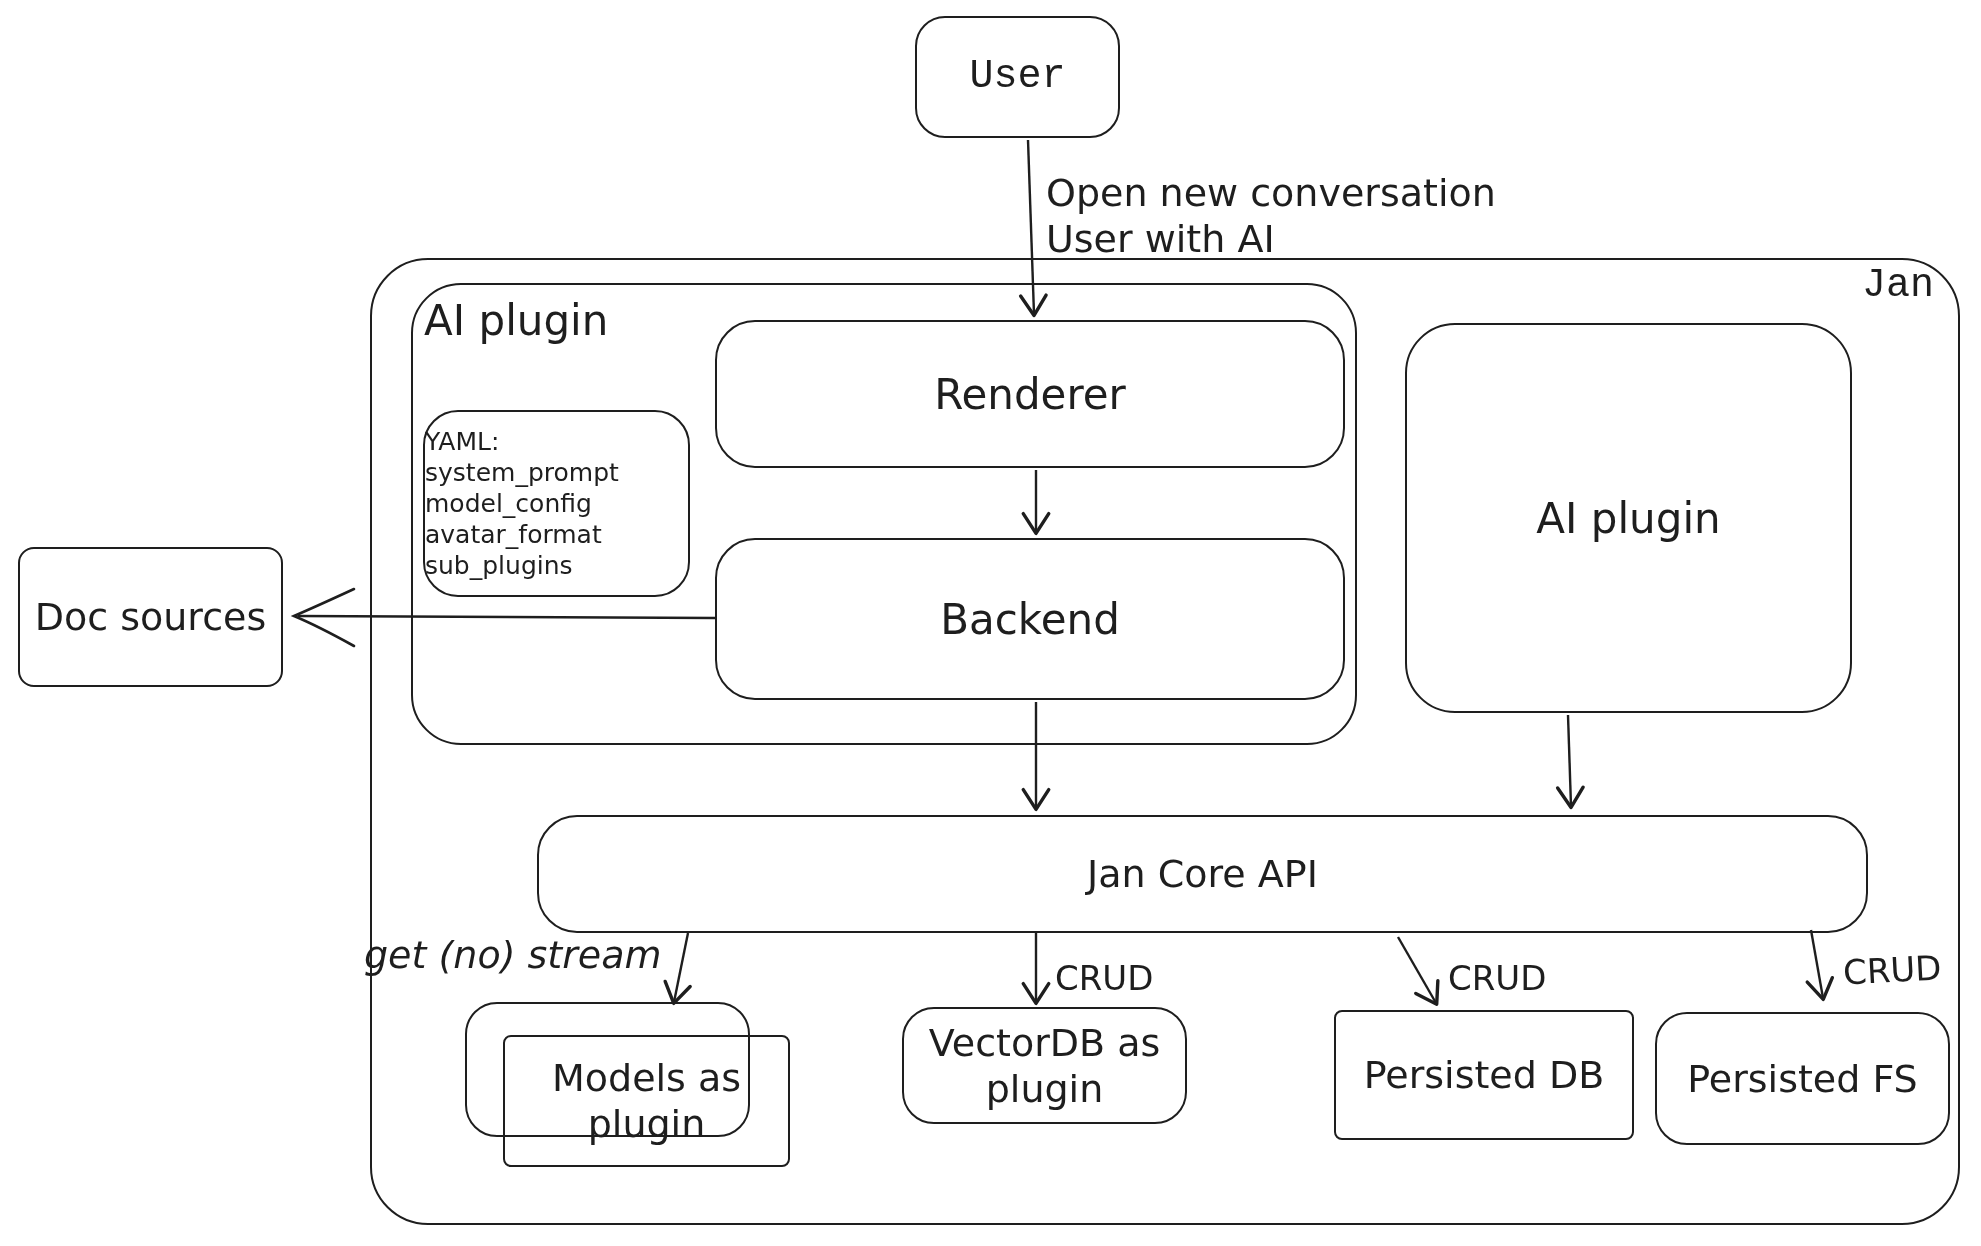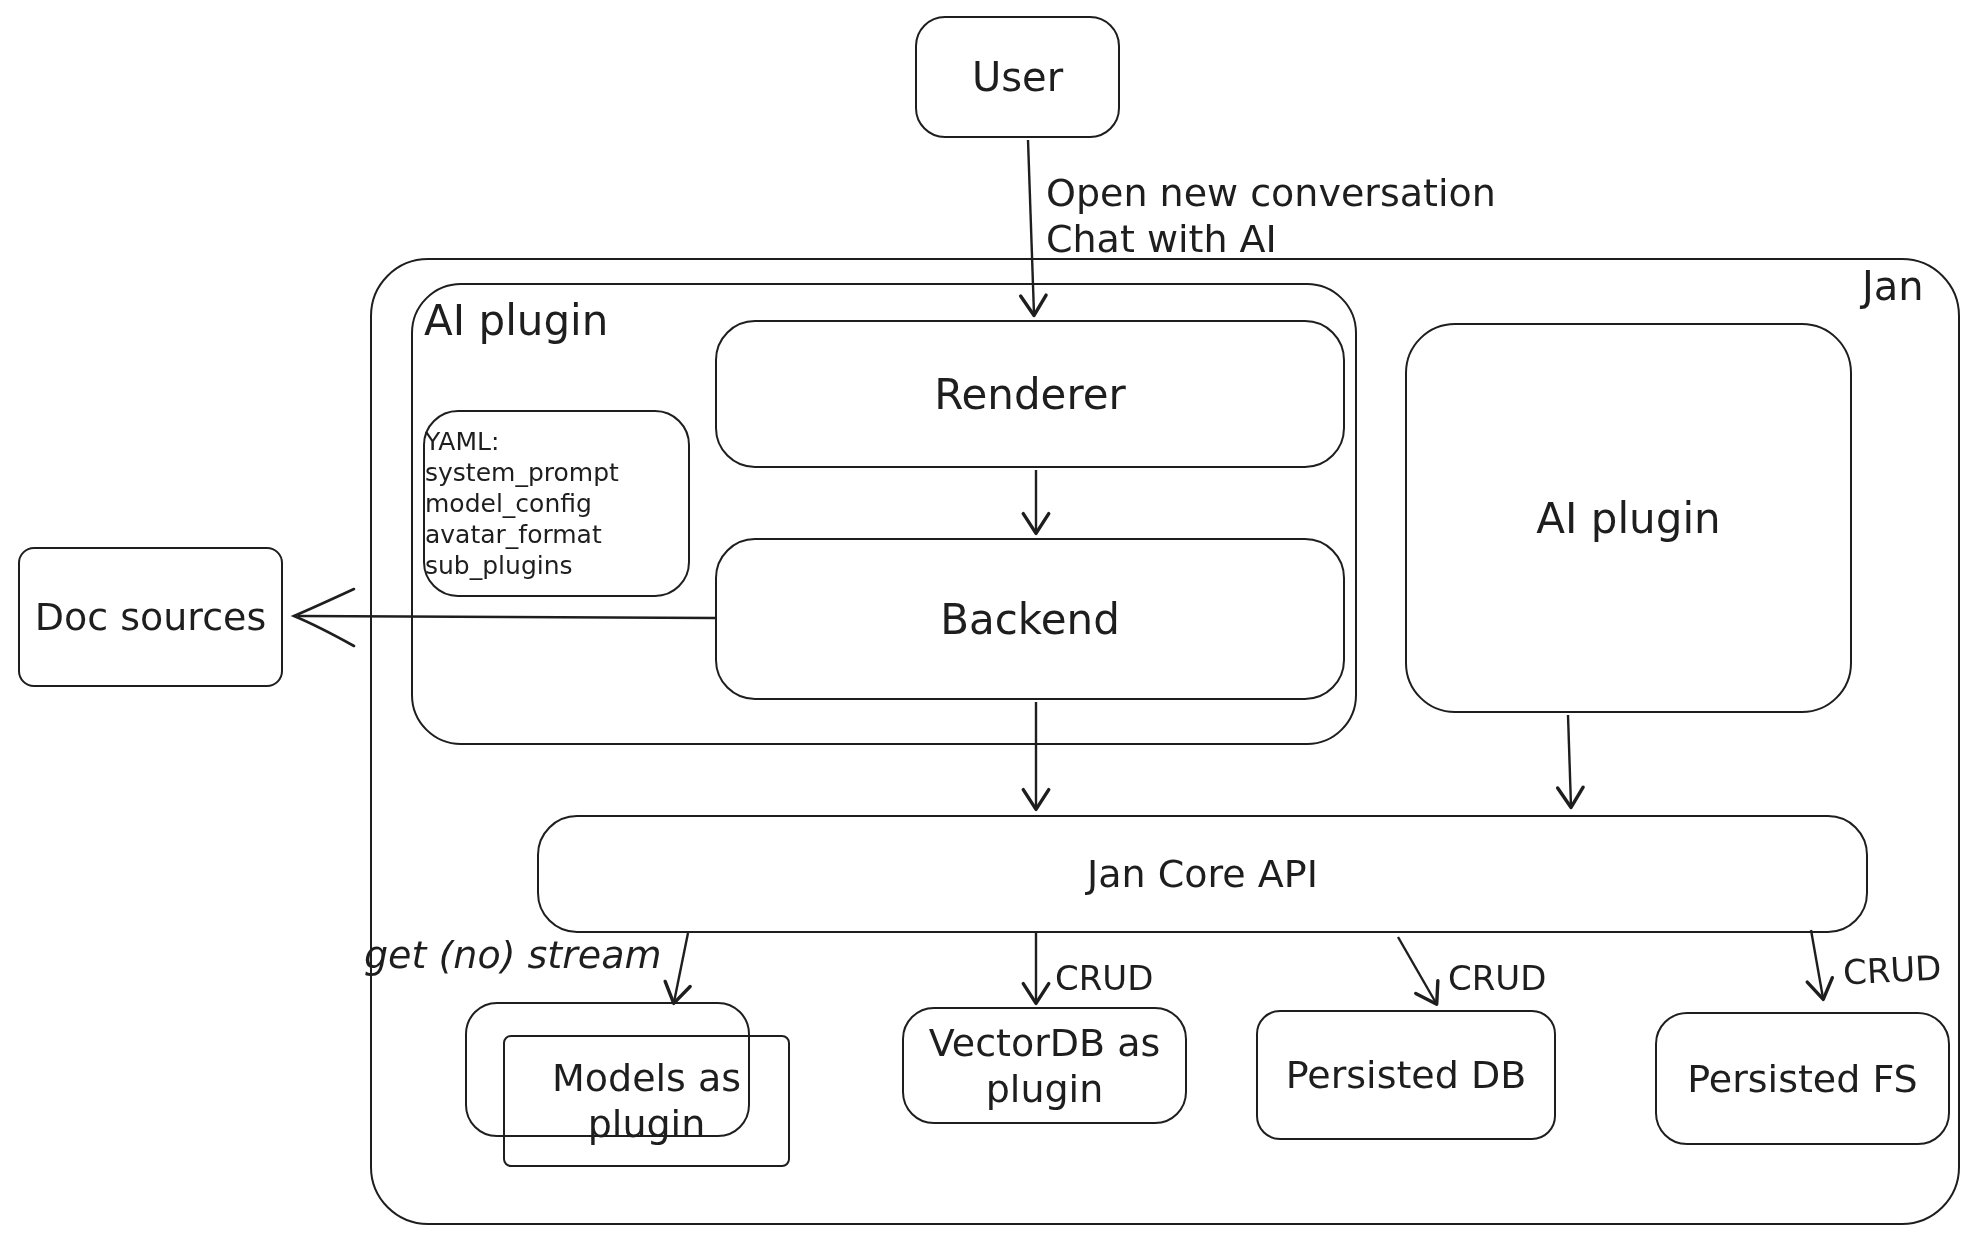--- a/index.html
+++ b/index.html
@@ -17,21 +17,21 @@
     background:transparent;
     display:flex;
     flex-direction:column;
     align-items:center;
     justify-content:center;
     text-align:center;
     box-sizing:border-box;
   }
   .lbl{color:#1e1e1e;white-space:nowrap;}
   .floating{position:absolute;}
-  .big{font-size:40px;line-height:48px;}
+  .big{font-size:40px;line-height:48px;font-family:Liberation Mono, monospace;}
   .mid{font-size:38px;line-height:46px;}
   .small{font-size:34px;line-height:40px;}
   .yaml-text{font-size:25px;line-height:31px;text-align:left;}
   #arrows{position:absolute;left:0;top:0;width:1981px;height:1246px;pointer-events:none;}
 </style>
 </head>
 <body>
 
 <div id="canvas">
 
@@ -58,21 +58,21 @@
   <div class="node" style="left:715px;top:320px;width:630px;height:148px;border-radius:40px;">
     <span class="lbl" style="font-size:42px;">Renderer</span>
   </div>
 
   <div class="node" style="left:915px;top:16px;width:205px;height:122px;border-radius:30px;">
     <span class="lbl big">User</span>
   </div>
 
   <div class="floating lbl mid" style="left:1046px;top:150px;white-space:nowrap;margin-top:20px;">
     <div>Open new conversation</div>
-    <div>Chat with AI</div>
+    <div>User with AI</div>
   </div>
 
   <div class="node" style="left:18px;top:547px;width:265px;height:140px;border-radius:16px;">
     <span class="lbl mid">Doc sources</span>
   </div>
 
   <div class="node" style="left:1405px;top:323px;width:447px;height:390px;border-radius:50px;">
     <span class="lbl" style="font-size:42px;">AI plugin</span>
   </div>
 
@@ -90,21 +90,21 @@
 
   <div class="floating lbl small" style="left:1055px;top:958px;">CRUD</div>
 
   <div class="node" style="left:902px;top:1007px;width:285px;height:117px;border-radius:32px;">
     <span class="lbl mid">VectorDB as</span>
     <span class="lbl mid">plugin</span>
   </div>
 
   <div class="floating lbl small" style="left:1448px;top:958px;">CRUD</div>
 
-  <div class="node" style="left:1256px;top:1010px;width:300px;height:130px;border-radius:24px;">
+  <div class="node" style="left:1334px;top:1010px;width:300px;height:130px;border-radius:8px;">
     <span class="lbl mid">Persisted DB</span>
   </div>
 
   <div class="floating lbl small" style="left:1843px;top:950px;transform:rotate(-3deg);">CRUD</div>
 
   <div class="node" style="left:1655px;top:1012px;width:295px;height:133px;border-radius:32px;">
     <span class="lbl mid">Persisted FS</span>
   </div>
 
   <svg id="arrows" viewBox="0 0 1981 1246" xmlns="http://www.w3.org/2000/svg">

